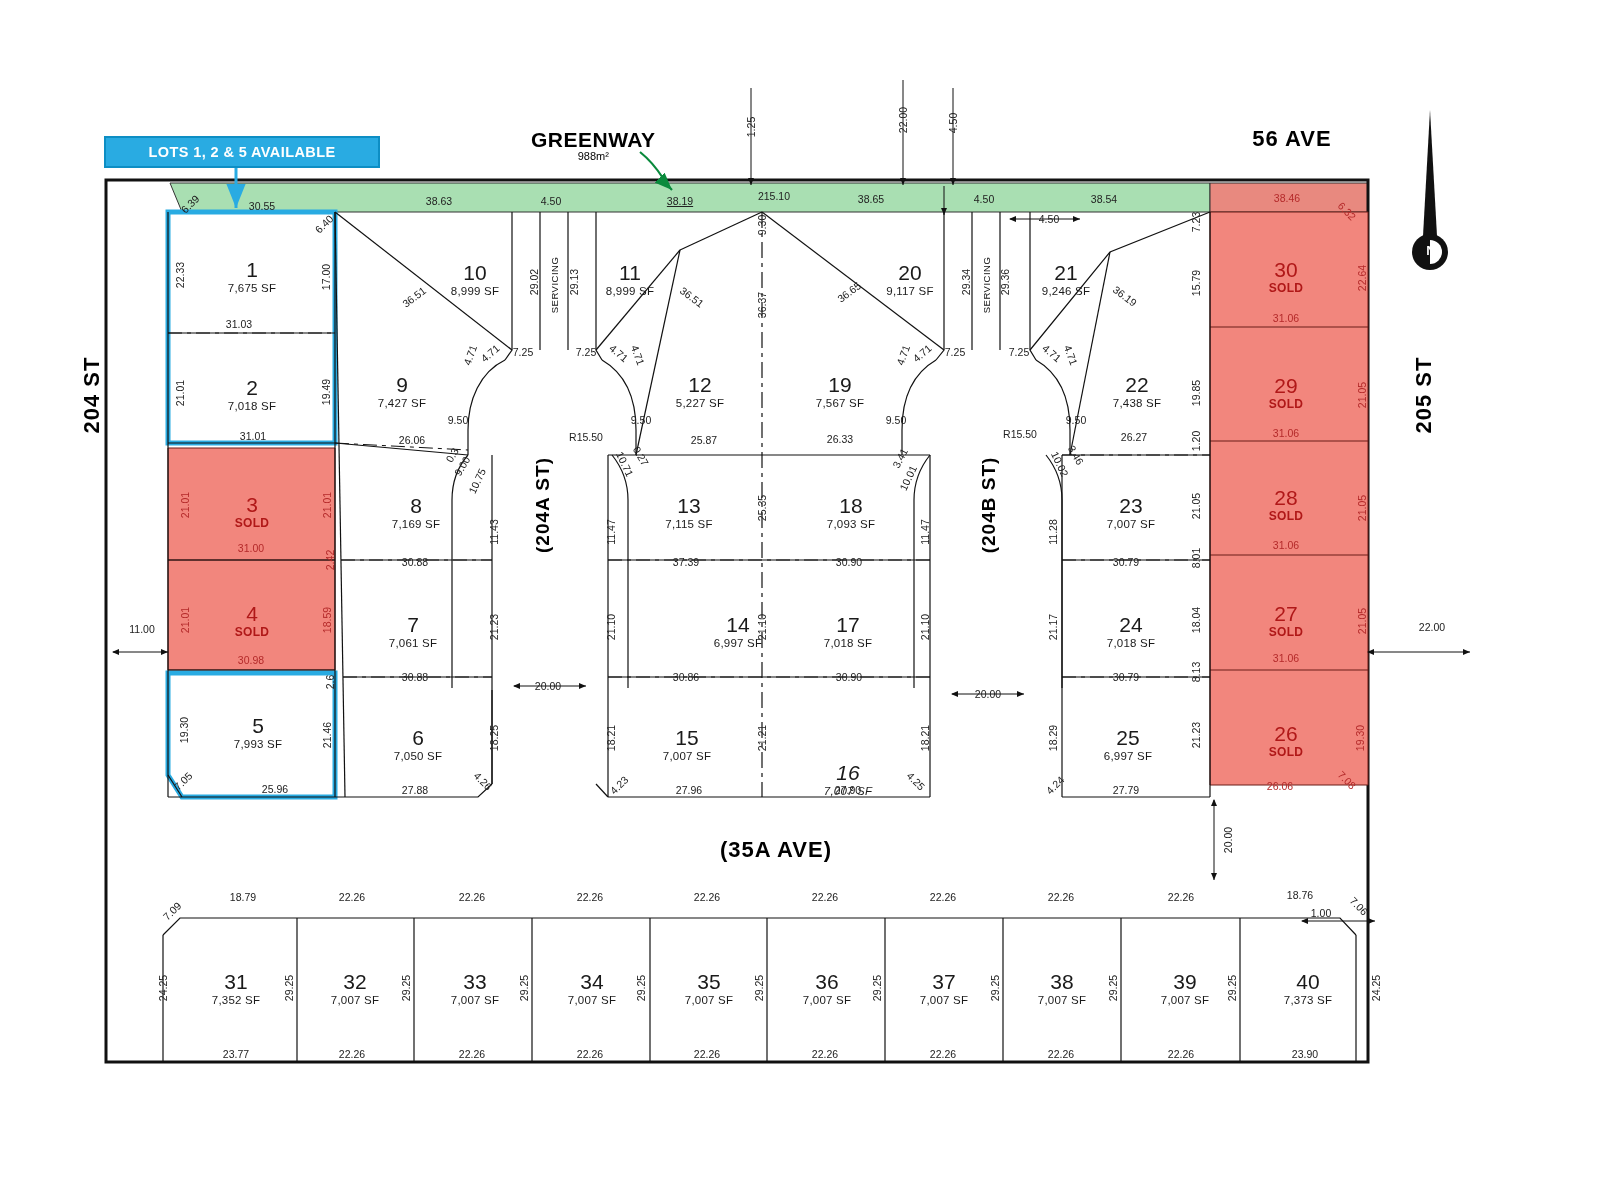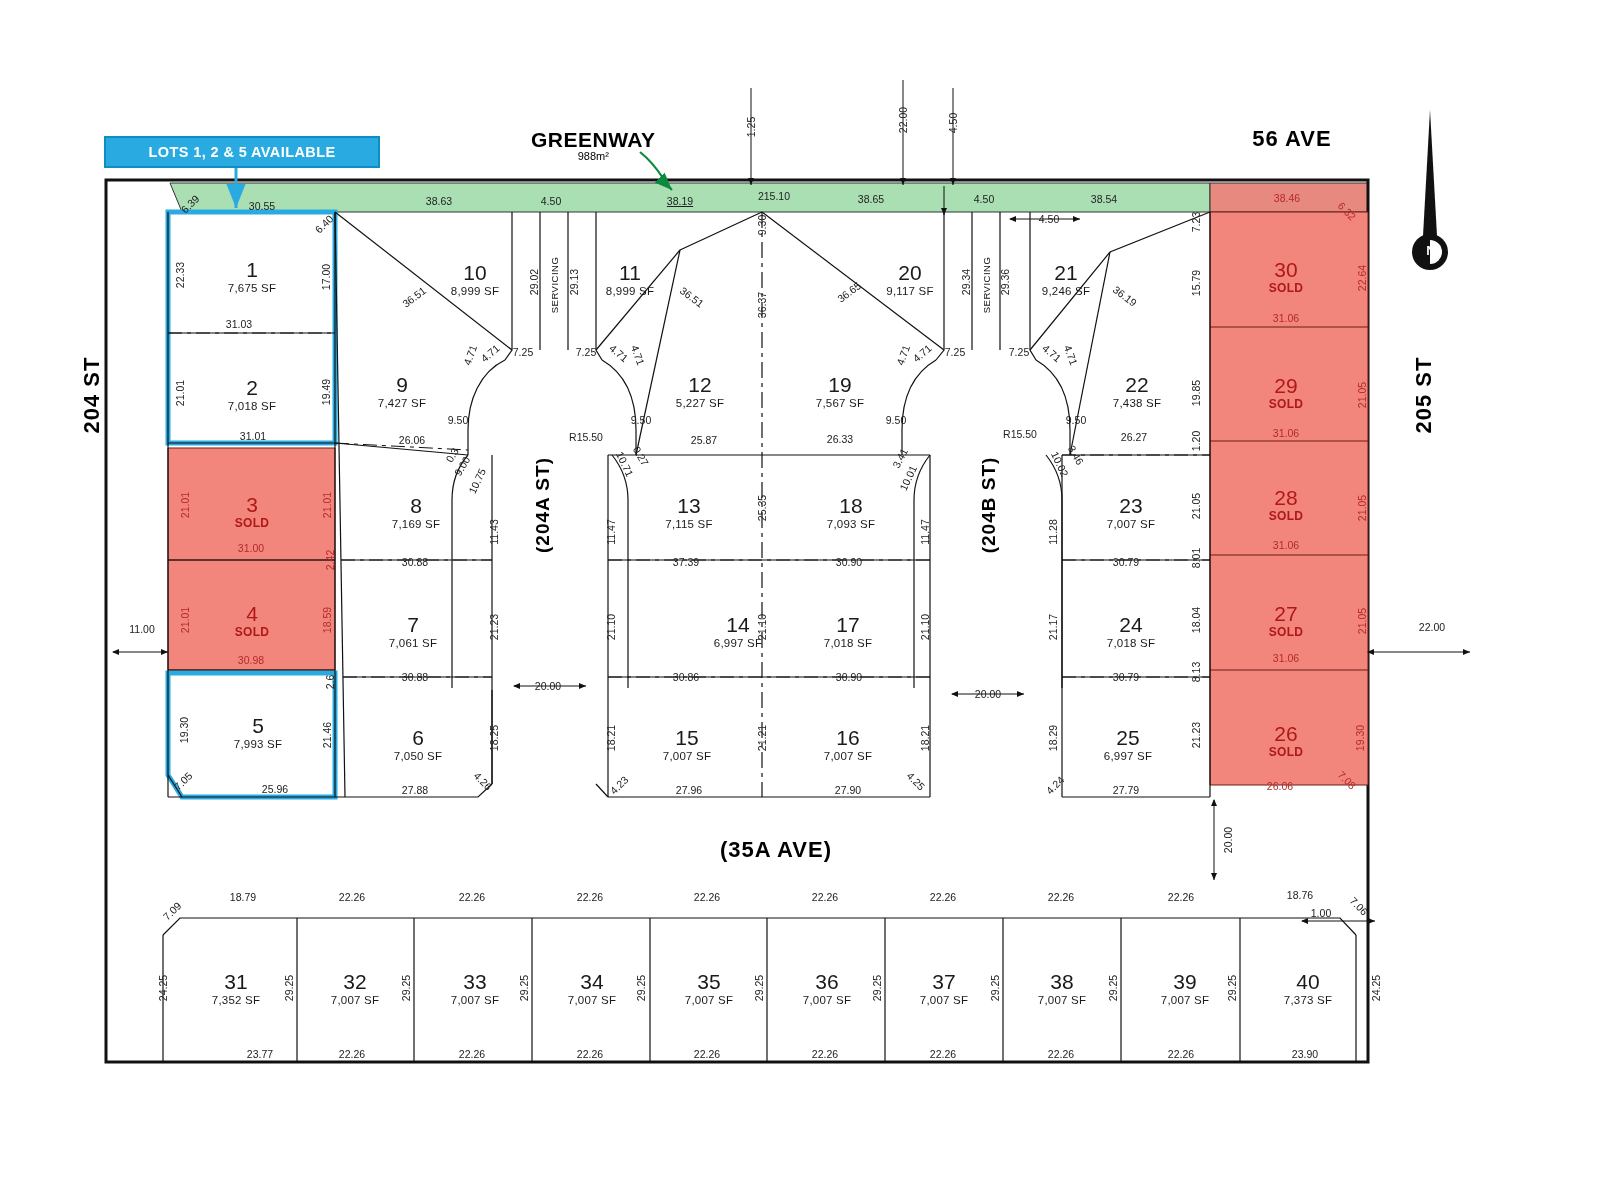--- a/index.html
+++ b/index.html
@@ -368,21 +368,21 @@
       <div class="area">7,115 SF</div>
     </div>
     <div class="lot" style="left: 726px; top: 632px; margin-left: 12px;">
       <div class="num">14</div>
       <div class="area">6,997 SF</div>
     </div>
     <div class="lot" style="left: 687px; top: 745px;">
       <div class="num">15</div>
       <div class="area">7,007 SF</div>
     </div>
-    <div class="lot" style="left: 848px; top: 745px;">
+    <div class="lot" style="left: 848px; top: 780px; font-style: italic;">
       <div class="num">16</div>
       <div class="area">7,007 SF</div>
     </div>
     <div class="lot" style="left: 848px; top: 632px;">
       <div class="num">17</div>
       <div class="area">7,018 SF</div>
     </div>
     <div class="lot" style="left: 851px; top: 513px;">
       <div class="num">18</div>
       <div class="area">7,093 SF</div>
@@ -625,21 +625,21 @@
     <div class="dim" style="left: 289px; top: 988px; transform: translate(-50%, -50%) rotate(-90deg);">29.25</div>
     <div class="dim" style="left: 406px; top: 988px; transform: translate(-50%, -50%) rotate(-90deg);">29.25</div>
     <div class="dim" style="left: 524px; top: 988px; transform: translate(-50%, -50%) rotate(-90deg);">29.25</div>
     <div class="dim" style="left: 641px; top: 988px; transform: translate(-50%, -50%) rotate(-90deg);">29.25</div>
     <div class="dim" style="left: 759px; top: 988px; transform: translate(-50%, -50%) rotate(-90deg);">29.25</div>
     <div class="dim" style="left: 877px; top: 988px; transform: translate(-50%, -50%) rotate(-90deg);">29.25</div>
     <div class="dim" style="left: 995px; top: 988px; transform: translate(-50%, -50%) rotate(-90deg);">29.25</div>
     <div class="dim" style="left: 1113px; top: 988px; transform: translate(-50%, -50%) rotate(-90deg);">29.25</div>
     <div class="dim" style="left: 1232px; top: 988px; transform: translate(-50%, -50%) rotate(-90deg);">29.25</div>
     <div class="dim" style="left: 1376px; top: 988px; transform: translate(-50%, -50%) rotate(-90deg);">24.25</div>
-    <div class="dim" style="left: 236px; top: 1054px; transform: translate(-50%, -50%) rotate(0deg); margin-left: 24px;">23.77</div>
+    <div class="dim" style="left: 236px; top: 1054px; transform: translate(-50%, -50%) rotate(0deg);">23.77</div>
     <div class="dim" style="left: 352px; top: 1054px; transform: translate(-50%, -50%) rotate(0deg);">22.26</div>
     <div class="dim" style="left: 472px; top: 1054px; transform: translate(-50%, -50%) rotate(0deg);">22.26</div>
     <div class="dim" style="left: 590px; top: 1054px; transform: translate(-50%, -50%) rotate(0deg);">22.26</div>
     <div class="dim" style="left: 707px; top: 1054px; transform: translate(-50%, -50%) rotate(0deg);">22.26</div>
     <div class="dim" style="left: 825px; top: 1054px; transform: translate(-50%, -50%) rotate(0deg);">22.26</div>
     <div class="dim" style="left: 943px; top: 1054px; transform: translate(-50%, -50%) rotate(0deg);">22.26</div>
     <div class="dim" style="left: 1061px; top: 1054px; transform: translate(-50%, -50%) rotate(0deg);">22.26</div>
     <div class="dim" style="left: 1181px; top: 1054px; transform: translate(-50%, -50%) rotate(0deg);">22.26</div>
     <div class="dim" style="left: 1305px; top: 1054px; transform: translate(-50%, -50%) rotate(0deg);">23.90</div>
   </div>

